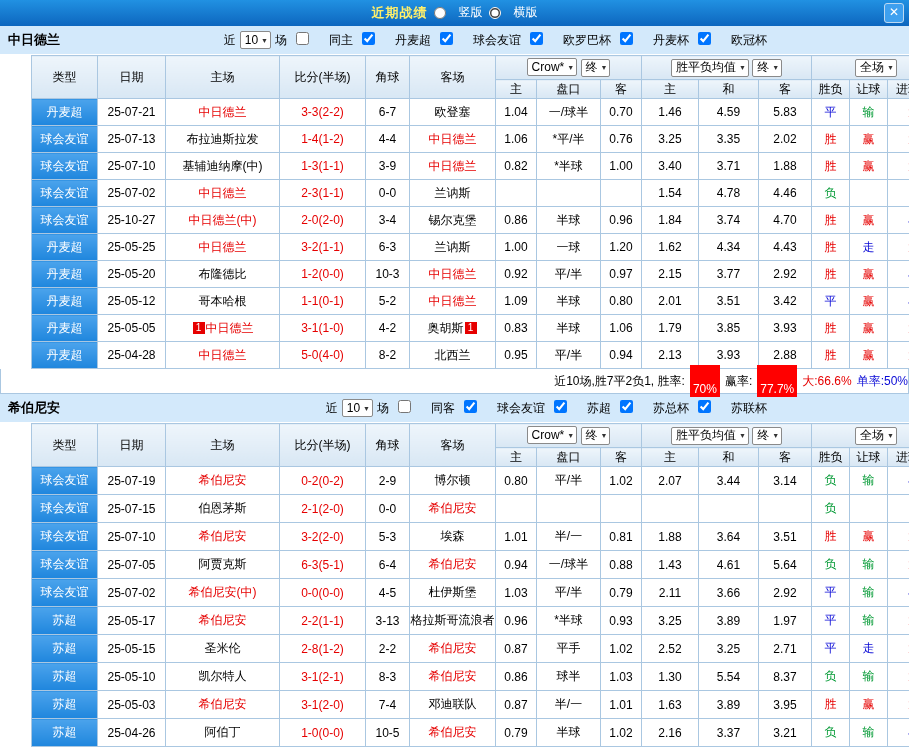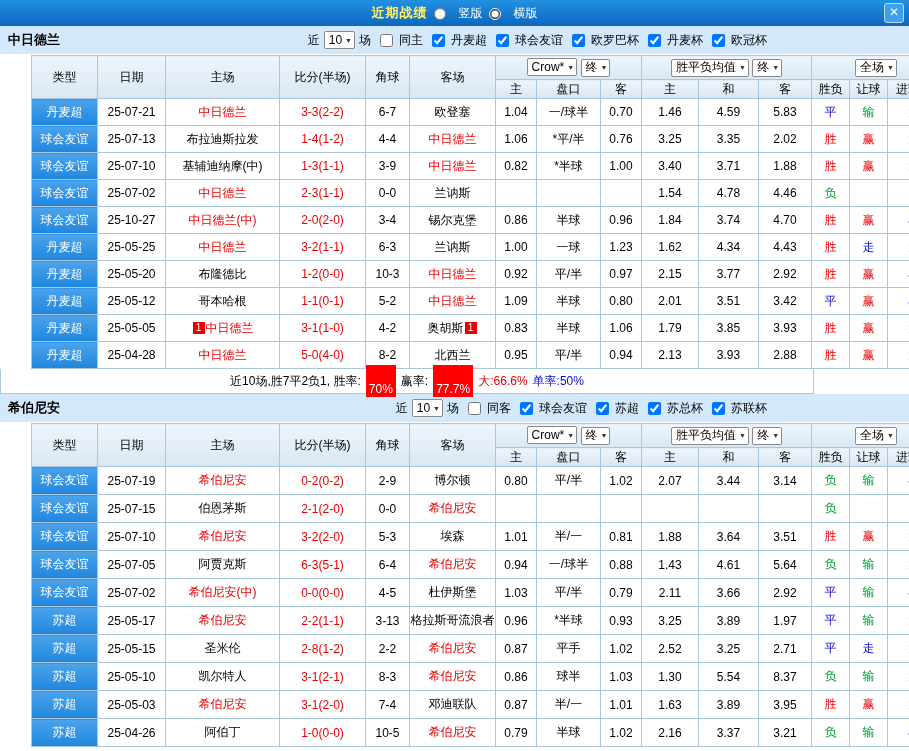--- a/index.html
+++ b/index.html
@@ -6,37 +6,37 @@
   html,body { margin:0; padding:0; }
   body {
     width:909px; height:751px; overflow:hidden; background:#fff;
     font-family:"Liberation Sans","DejaVu Sans",sans-serif; font-size:12px; color:#000;
   }
   
   .titlebar {
     height:26px; background:linear-gradient(180deg,#2191e2,#0d66be);
     display:flex; align-items:center; position:relative; color:#fff;
   }
-  .titlebar-center { margin:16px auto; display:flex; align-items:flex-end; gap:6px; }
+  .titlebar-center { margin:16px auto; display:flex; align-items:flex-start; gap:6px; }
   .win-title { color:#ffef6a; font-weight:bold; font-size:13px; letter-spacing:1px; }
   .radio-label { display:inline-flex; align-items:center; gap:13px; font-size:12px; cursor:pointer; }
   .radio-label input { width:12px; height:12px; margin:0; accent-color:#ffffff; }
   .close-btn {
     position:absolute; right:5px; top:3px; width:20px; height:20px;
     background:#3ea0ef; border:1px solid #bcd9f2; border-radius:3px;
     color:#fff; font-weight:bold; text-align:center; line-height:17px; font-size:12px; cursor:pointer;
   }
   
   .sec-head {
     height:29px; background:#d3e9fb; display:flex; align-items:center; padding:0 8px;
     border-bottom:1px solid #ffffff;
   }
   .team-name { font-weight:bold; font-size:13px; }
   .filters { margin-left:auto; margin-right:134px; display:flex; align-items:center; gap:4px; white-space:nowrap; }
-  .chk { display:inline-flex; align-items:center; gap:6px; margin-left:5px; cursor:pointer; }
+  .chk { display:inline-flex; align-items:flex-start; gap:20px; margin-left:5px; cursor:pointer; }
   .chk input { width:13px; height:13px; margin:0; }
   
   .sel {
     display:inline-flex; align-items:center; gap:3px; background:#fff;
     border:1px solid #8a8a8a; border-radius:2px; height:18px; padding:0 2px 0 4px; cursor:pointer;
   }
   .sel .arr { font-size:7px; color:#333; }
   
   table.grid { width:909px; border-collapse:collapse; table-layout:fixed;margin-left:31px; }
   .grid th, .grid td {
@@ -51,22 +51,22 @@
   td.c-type { background:linear-gradient(180deg,#4ba3ec,#1f86dd); color:#fff; }
   .t-red   { color:#e60000; }
   .t-blue  { color:#0a0ad6; }
   .t-green { color:#009933; }
   .rank-badge {
     display:inline-block; min-width:12px; height:12px; line-height:12px;
     background:#e60000; color:#fff; font-size:10px; margin:0 1px; vertical-align:1px;
   }
   
   .summary {
-    width:814px; height:25px; border:1px solid #aac7e1; border-top:0; background:#fff;
-    display:flex; align-items:center; justify-content:center; gap:5px;
+    width:909px; height:25px; border:1px solid #aac7e1; border-top:0; background:#fff;
+    display:flex; align-items:center; justify-content:flex-end; gap:5px;
   }
   .rate-badge { background:#ff0000; color:#fff; padding:16px 3px; height:16px; line-height:16px; }
 </style>
 </head>
 <body>
 
 <div class="app">
 
   <div class="titlebar">
     <div class="titlebar-center">
@@ -280,21 +280,21 @@
 
   <tr>
     <td class="c-type">丹麦超</td>
     <td>25-05-25</td>
     <td><span class="home-name t-red">中日德兰</span></td>
     <td class="t-red">3-2(1-1)</td>
     <td>6-3</td>
     <td><span class="away-name">兰讷斯</span></td>
     <td>1.00</td>
     <td>一球</td>
-    <td>1.23</td>
+    <td>1.20</td>
     <td>1.62</td>
     <td>4.34</td>
     <td>4.43</td>
     <td class="t-red">胜</td>
     <td class="t-blue">走</td>
     <td class="t-red">大</td>
   </tr>
 
   <tr>
     <td class="c-type">丹麦超</td>

